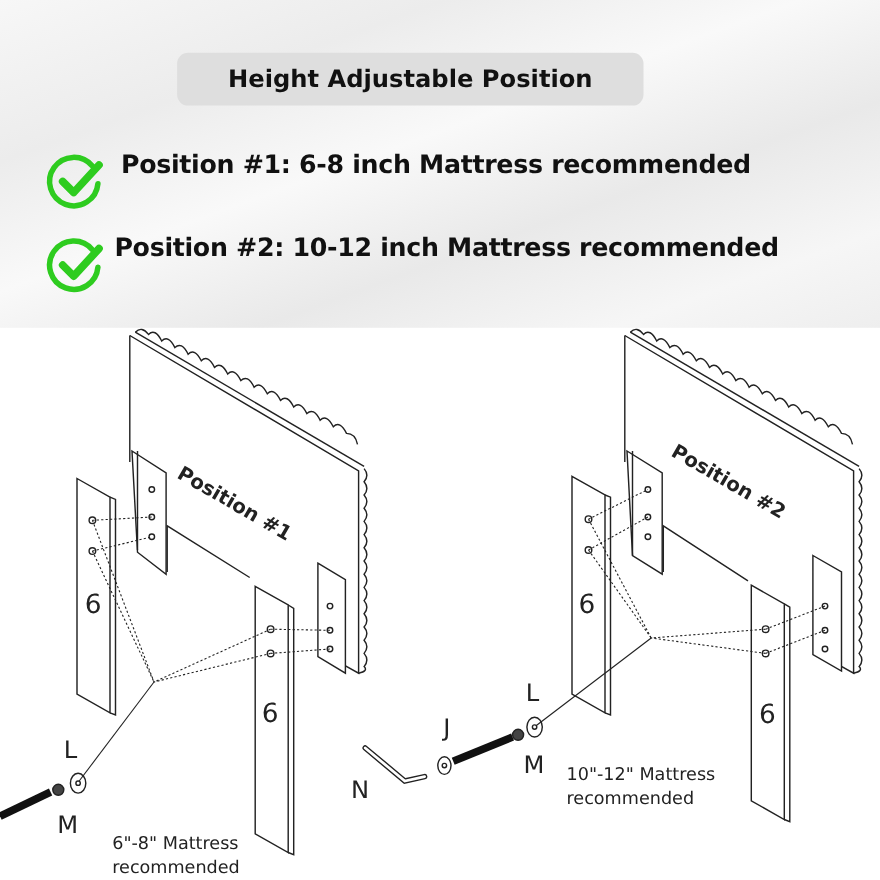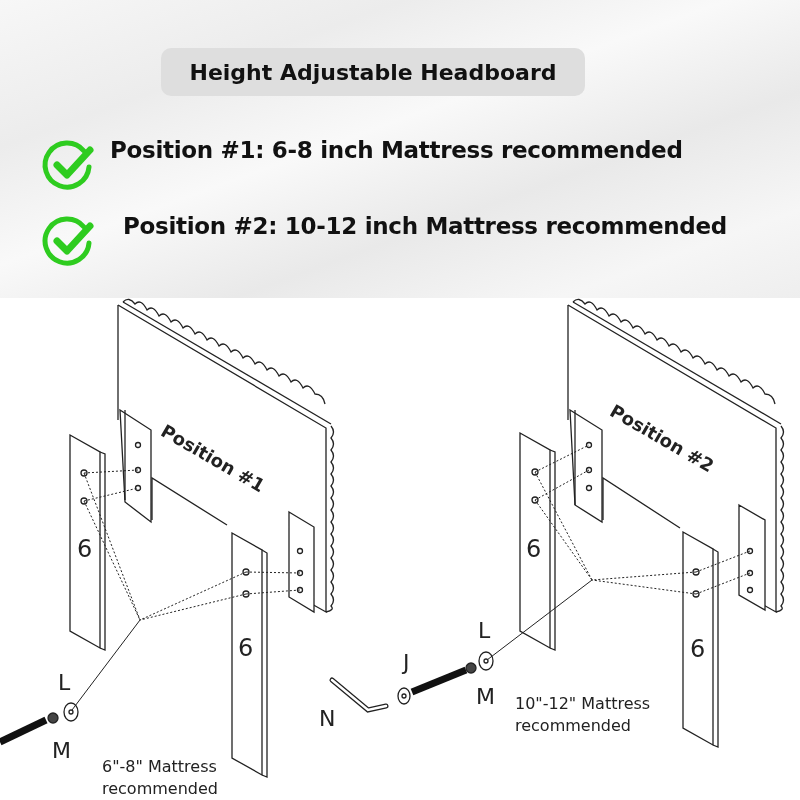--- a/index.html
+++ b/index.html
@@ -15,37 +15,37 @@
   .feature .txt { font-family:"DejaVu Sans", sans-serif; font-weight:bold; font-size:23px; color:#111; margin-left:14px; letter-spacing:-0.3px;}
   .diagram { position:absolute; left:0; top:298px; width:800px; height:502px; }
   .lbl { position:absolute; font-family:"DejaVu Sans", sans-serif; color:#222; }
 </style>
 </head>
 <body>
 
 <div class="top-band"></div>
 
 <div class="title-pill">
-  <span>Height Adjustable Headboard</span>
+  <span>Height Adjustable Position</span>
 </div>
 
 <div class="feature" style="top:137px;">
   <svg class="check" viewBox="0 0 56 56">
     <path d="M44 14 A22 22 0 1 0 49 30" fill="none" stroke="#2ecc1f" stroke-width="5" stroke-linecap="round"></path>
     <path d="M17 28 L27 38 L50 13" fill="none" stroke="#2ecc1f" stroke-width="7" stroke-linecap="round" stroke-linejoin="round"></path>
   </svg>
   <span class="txt">Position #1: 6-8 inch Mattress recommended</span>
 </div>
 
 <div class="feature" style="top:213px;">
   <svg class="check" viewBox="0 0 56 56">
     <path d="M44 14 A22 22 0 1 0 49 30" fill="none" stroke="#2ecc1f" stroke-width="5" stroke-linecap="round"></path>
     <path d="M17 28 L27 38 L50 13" fill="none" stroke="#2ecc1f" stroke-width="7" stroke-linecap="round" stroke-linejoin="round"></path>
   </svg>
-  <span class="txt" style="margin-left:27px;">Position #2: 10-12 inch Mattress recommended</span>
+  <span class="txt" style="margin-left:8px;">Position #2: 10-12 inch Mattress recommended</span>
 </div>
 
 <svg class="diagram" viewBox="0 298 800 502" fill="none" stroke="#222" stroke-width="1.3">
 
   <g>
 
     <path d="M118 305 L326 428 L326 612 L310 603" fill="#fff"></path>
     <path d="M118 305 L118 420"></path>
     <path d="M123 302 L331 424"></path>
 

